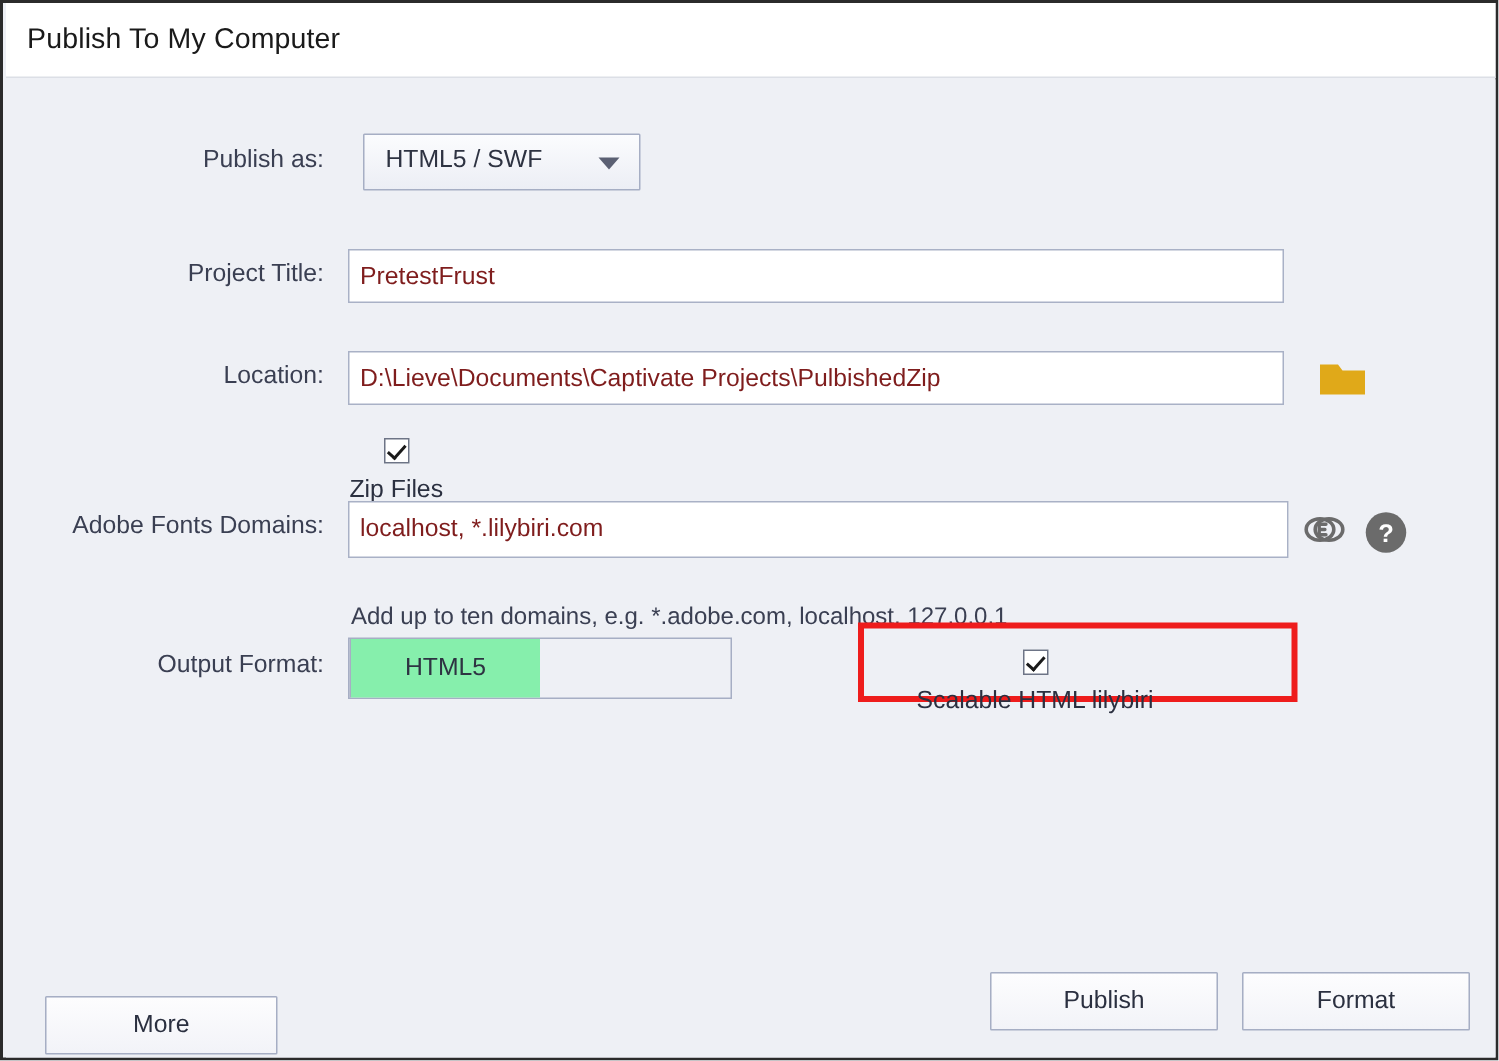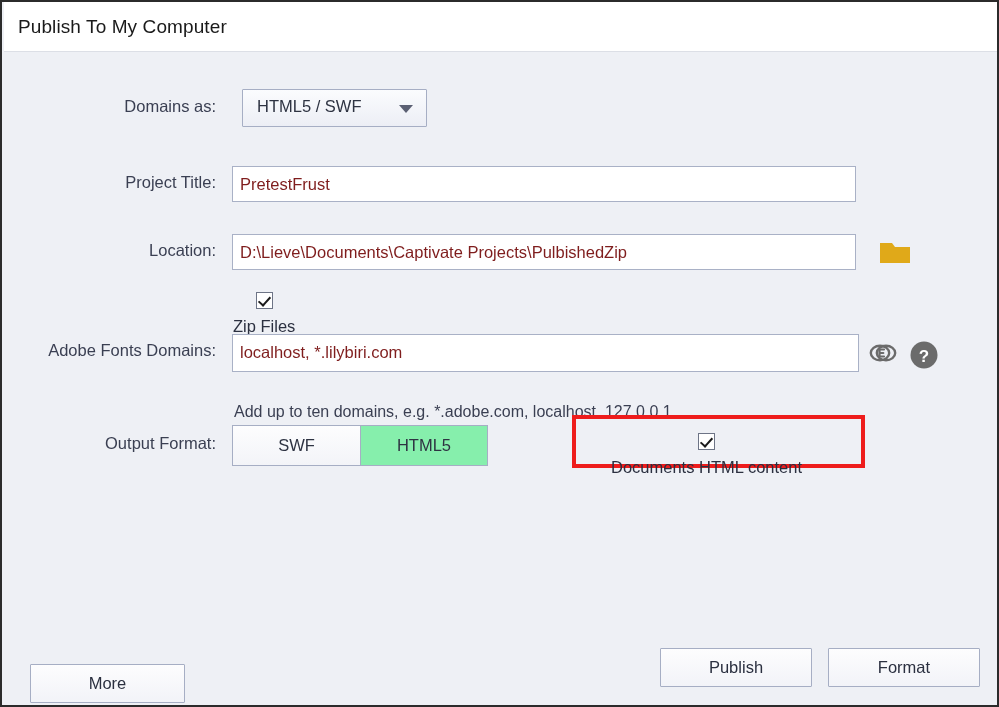--- a/index.html
+++ b/index.html
@@ -208,21 +208,21 @@
 <body>
 
 <div id="dialog">
 
   <div id="titlebar">
     <div class="title-text">Publish To My Computer</div>
   </div>
 
   <div id="body">
 
-    <div class="lbl" style="left:0px; top:44px; width:212px;">Domains as:</div>
+    <div class="lbl" style="left:0px; top:44px; width:212px;">Publish as:</div>
     <div class="combo" style="left:238px; top:36px; width:185px; height:38px;">
       <div class="combo-value">HTML5 / SWF</div>
       <div class="combo-arrow"></div>
     </div>
 
     <div class="lbl" style="left:0px; top:120px; width:212px;">Project Title:</div>
     <div class="tbox" style="left:228px; top:113px; width:624px; height:36px;">
       <div class="tval">PretestFrust</div>
     </div>
 
@@ -258,30 +258,29 @@
       <svg width="30" height="30" viewBox="0 0 30 30" xmlns="http://www.w3.org/2000/svg">
         <circle cx="15" cy="15" r="13.5" fill="#6b6b6b"></circle>
         <text x="15" y="21.5" font-family="Liberation Sans, sans-serif" font-size="17" font-weight="bold" fill="#ffffff" text-anchor="middle">?</text>
       </svg>
     </div>
 
     <div class="hint" style="left:230px; top:333px;margin-top:17px;">Add up to ten domains, e.g. *.adobe.com, localhost, 127.0.0.1</div>
 
     <div class="lbl" style="left:0px; top:381px; width:212px;">Output Format:</div>
     <div class="seg" style="left:228px; top:372px; width:256px; height:41px;">
-      <div class="segbtn off" style="width:127px;">SWF</div>
       <div class="segdiv"></div>
       <div class="segbtn on" style="width:126px;">HTML5</div>
     </div>
 
     <div id="redbox" style="left:568px; top:362px; width:293px; height:53px;"></div>
 
     <div class="cbrow" style="left:607px; top:380px;">
       <span class="cbbox checked"></span>
-      <span class="cblabel">Documents HTML content</span>
+      <span class="cblabel">Scalable HTML lilybiri</span>
     </div>
 
     <div class="btn" style="left:26px; top:595px; width:155px; height:39px;margin-top:16px;">More</div>
     <div class="btn" style="left:656px; top:595px; width:152px; height:39px;">Publish</div>
     <div class="btn" style="left:824px; top:595px; width:152px; height:39px;">Format</div>
 
   </div>
 </div>
 
 </body></html>

